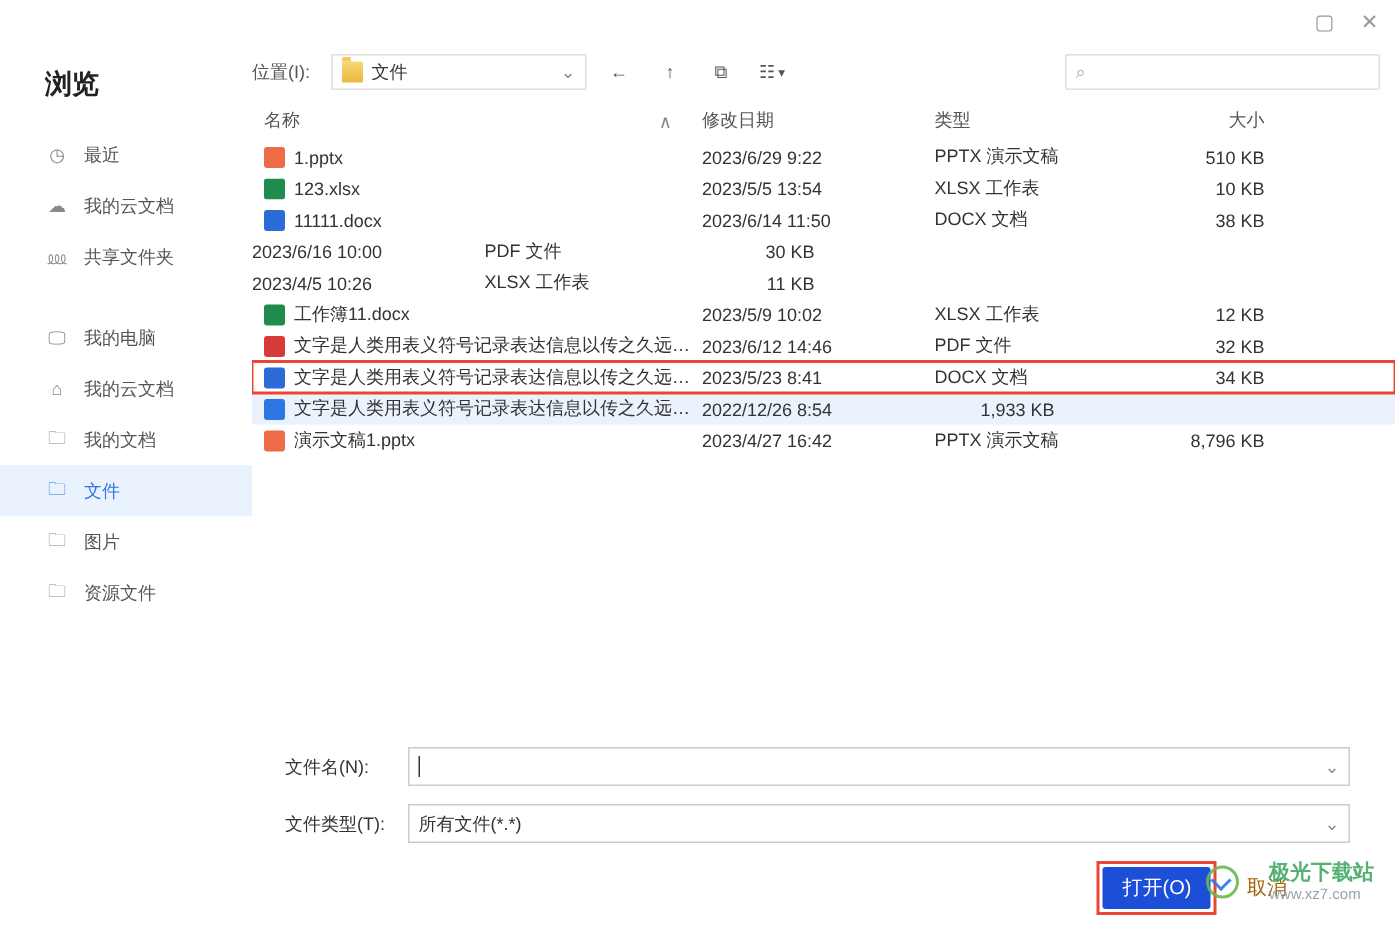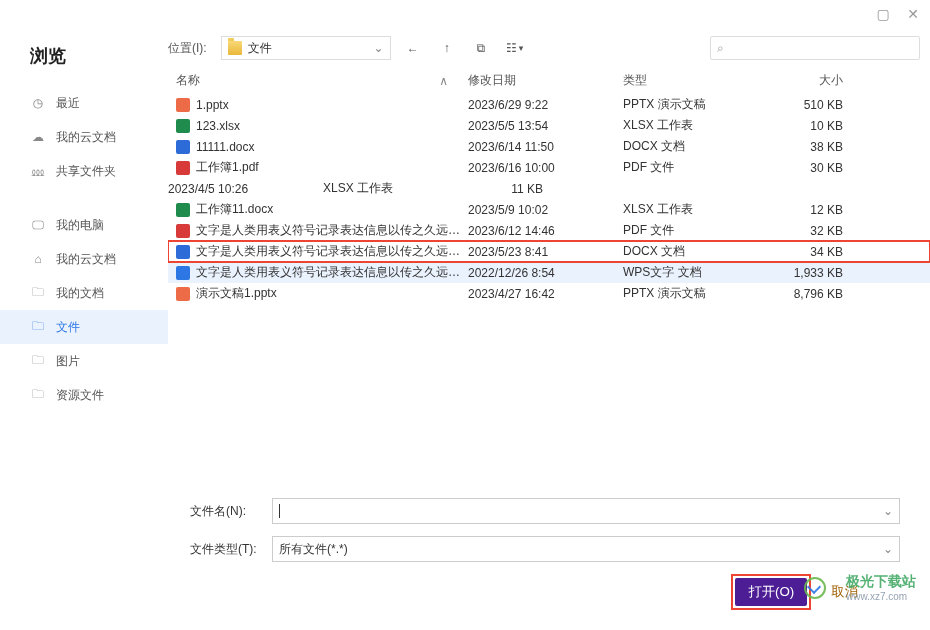--- a/index.html
+++ b/index.html
@@ -42,21 +42,21 @@
     .ic-xlsx { background: #1f8b4c; }
     .ic-docx { background: #2d6bd8; }
     .ic-pdf { background: #d83a3a; }
     .ic-wps { background: #2d77e5; }
     .bottom { padding: 10px 30px 20px 190px; position: relative; }
     .form-row { display: flex; align-items: center; margin-bottom: 12px; }
     .form-label { width: 82px; color: #333; }
     .form-input { flex: 1; height: 26px; border: 1px solid #ccc; padding: 0 6px; display: flex; align-items: center; background: #fff; position: relative; }
     .form-input .chev { position: absolute; right: 6px; }
     .actions { display: flex; justify-content: flex-end; gap: 20px; margin-top: 6px; align-items: center; padding-right: 42px; position: relative; }
-    .btn-primary { background: #4c1d95; color: #fff; border: none; height: 28px; width: 72px; display: inline-flex; align-items: center; justify-content: center; border-radius: 2px; cursor: pointer; }
+    .btn-primary { background: #1d4ed8; color: #fff; border: none; height: 28px; width: 72px; display: inline-flex; align-items: center; justify-content: center; border-radius: 2px; cursor: pointer; }
     .btn-text { background: none; border: none; color: #a16207; cursor: pointer; }
     .open-highlight { border: 2px solid #e43; padding: 2px; display: inline-flex; }
     .watermark { position: absolute; right: 14px; bottom: 28px; display: flex; align-items: center; gap: 20px; color: #9ab; font-size: 14px; opacity: .9; pointer-events: none; }
     .wm-icon { width: 22px; height: 22px; border-radius: 50%; border: 2px solid #6bb84e; position: relative; }
     .wm-icon::after { content: ""; position: absolute; left: 3px; top: 3px; width: 8px; height: 8px; border-left: 2px solid #2d77e5; border-bottom: 2px solid #2d77e5; transform: rotate(-45deg); }
     .cursor-blink { width: 1px; height: 14px; background: #333; animation: blink 1s infinite; }
     @keyframes blink { 50% { opacity: 0; } }
   </style>
 </head>
 <body>
@@ -166,24 +166,20 @@
           <div class="row">
             <div class="col-name">
               <span class="ficon ic-docx"></span>
               <span class="fname">11111.docx</span>
             </div>
             <div class="col-date">2023/6/14 11:50</div>
             <div class="col-type">DOCX 文档</div>
             <div class="col-size">38 KB</div>
           </div>
           <div class="row">
-            <div class="col-name">
-              <span class="ficon ic-pdf"></span>
-              <span class="fname">工作簿1.pdf</span>
-            </div>
             <div class="col-date">2023/6/16 10:00</div>
             <div class="col-type">PDF 文件</div>
             <div class="col-size">30 KB</div>
           </div>
           <div class="row">
             <div class="col-date">2023/4/5 10:26</div>
             <div class="col-type">XLSX 工作表</div>
             <div class="col-size">11 KB</div>
           </div>
           <div class="row">
@@ -212,21 +208,20 @@
             <div class="col-date">2023/5/23 8:41</div>
             <div class="col-type">DOCX 文档</div>
             <div class="col-size">34 KB</div>
           </div>
           <div class="row selected">
             <div class="col-name">
               <span class="ficon ic-wps"></span>
               <span class="fname">文字是人类用表义符号记录表达信息以传之久远的…</span>
             </div>
             <div class="col-date">2022/12/26 8:54</div>
-            <div class="col-type">WPS文字 文档</div>
             <div class="col-size">1,933 KB</div>
           </div>
           <div class="row">
             <div class="col-name">
               <span class="ficon ic-pptx"></span>
               <span class="fname">演示文稿1.pptx</span>
             </div>
             <div class="col-date">2023/4/27 16:42</div>
             <div class="col-type">PPTX 演示文稿</div>
             <div class="col-size">8,796 KB</div>

